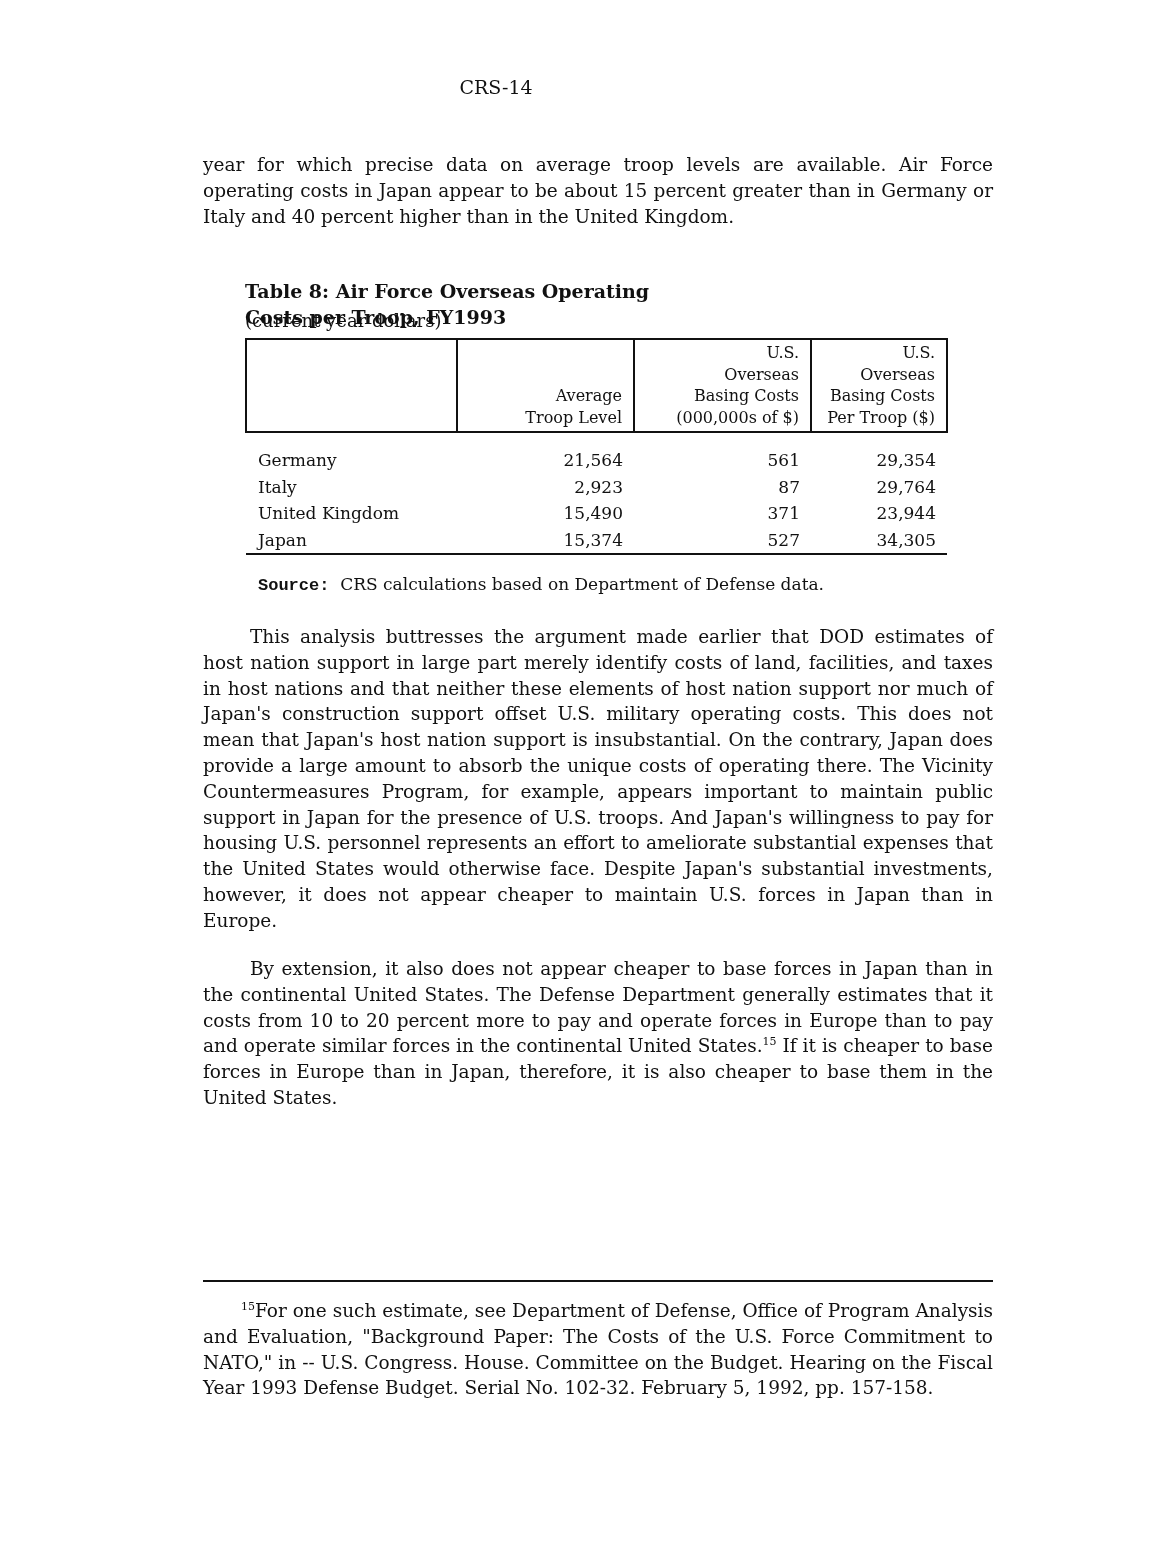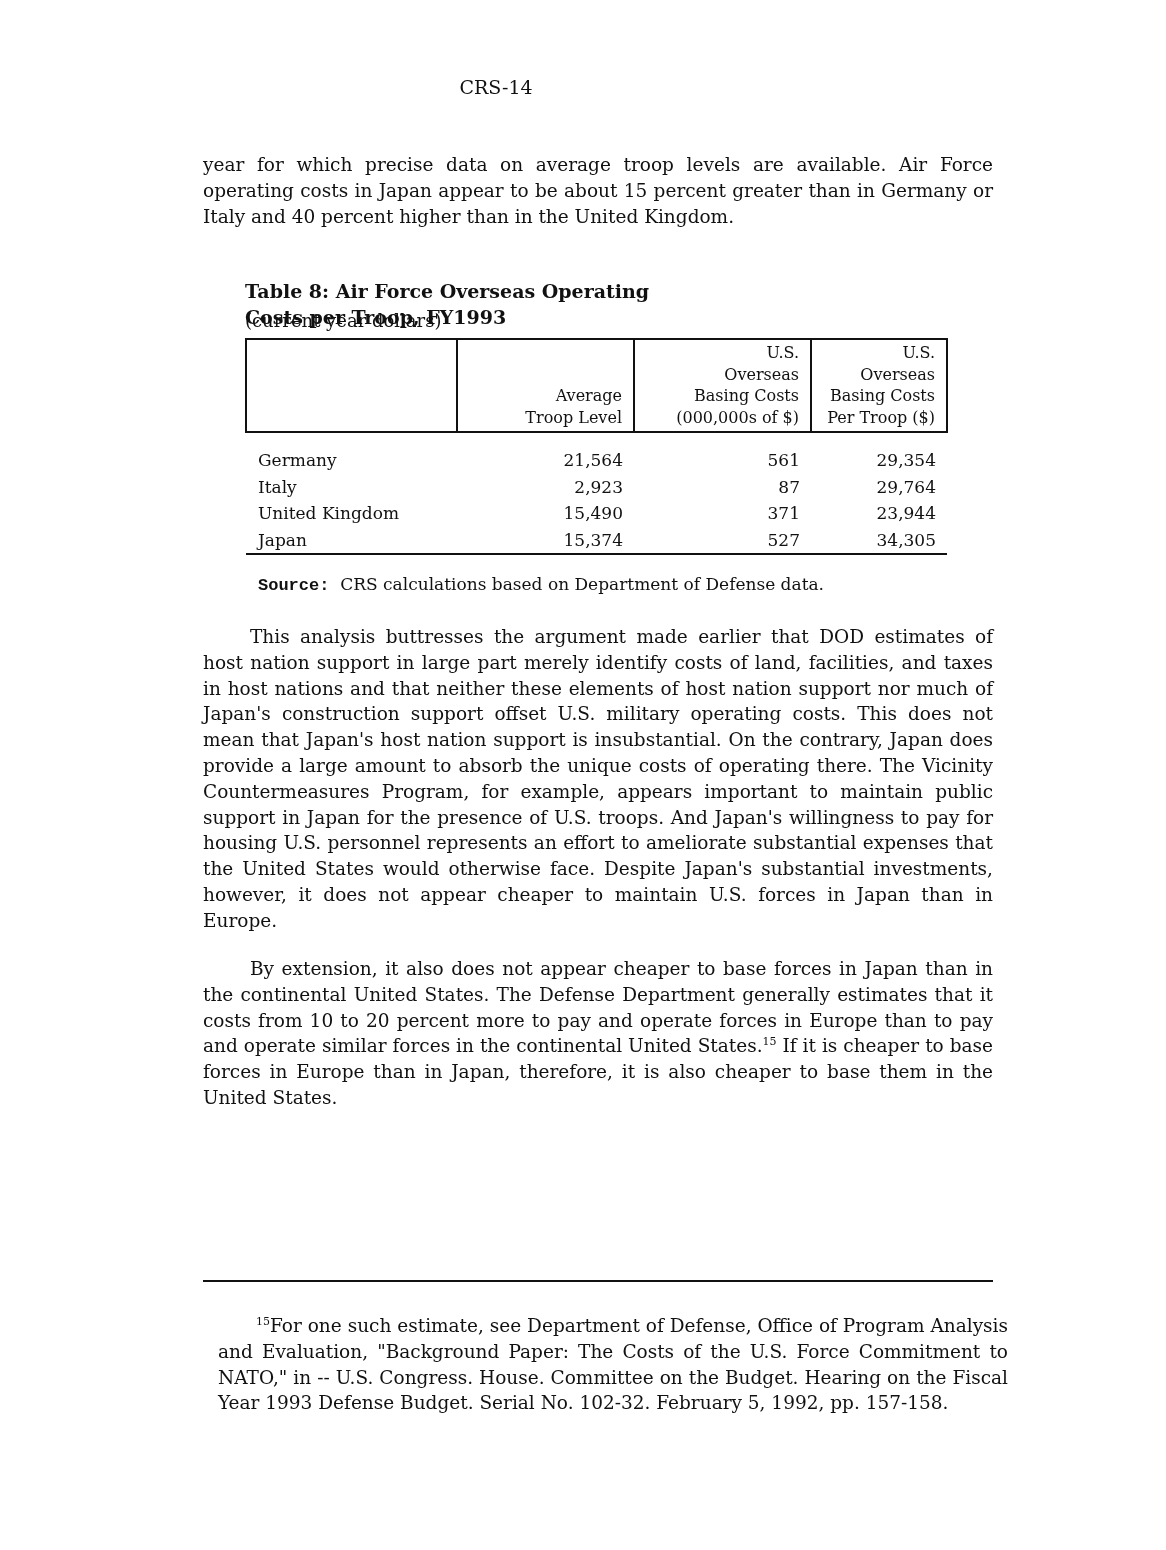--- a/index.html
+++ b/index.html
@@ -97,13 +97,13 @@
 </table>
 
 <div class="source"><b>Source:</b><span style="white-space:pre">  CRS calculations based on Department of Defense data.</span></div>
 
 <p class="para indent" id="p1" style="margin:0">This analysis buttresses the argument made earlier that DOD estimates of host nation support in large part merely identify costs of land, facilities, and taxes in host nations and that neither these elements of host nation support nor much of Japan's construction support offset U.S. military operating costs.  This does not mean that Japan's host nation support is insubstantial.  On the contrary, Japan does provide a large amount to absorb the unique costs of operating there. The Vicinity Countermeasures Program, for example, appears important to maintain public support in Japan for the presence of U.S. troops. And Japan's willingness to pay for housing U.S. personnel represents an effort to ameliorate substantial expenses that the United States would otherwise face. Despite Japan's substantial investments, however, it does not appear cheaper to maintain U.S. forces in Japan than in Europe.</p>
 
 <p class="para indent" id="p2" style="margin:0"><span>By extension, it also does not appear cheaper to base forces in Japan than in the continental United States.  The Defense Department generally estimates that it costs from 10 to 20 percent more to pay and operate forces in Europe than to pay and operate similar forces in the continental United States.</span><sup>15</sup><span>  If it is cheaper to base forces in Europe than in Japan, therefore, it is also cheaper to base them in the United States.</span></p>
 
 <div class="fn-rule"></div>
 
-<p class="footnote" style="margin:15px"><sup>15</sup><span>For one such estimate, see Department of Defense, Office of Program Analysis and Evaluation, "Background Paper:  The Costs of the U.S. Force Commitment to NATO," in -- U.S. Congress. House. Committee on the Budget. Hearing on the Fiscal Year 1993 Defense Budget.  Serial No. 102-32.  February 5, 1992, pp. 157-158.</span></p>
+<p class="footnote" style="margin:0"><sup>15</sup><span>For one such estimate, see Department of Defense, Office of Program Analysis and Evaluation, "Background Paper:  The Costs of the U.S. Force Commitment to NATO," in -- U.S. Congress. House. Committee on the Budget. Hearing on the Fiscal Year 1993 Defense Budget.  Serial No. 102-32.  February 5, 1992, pp. 157-158.</span></p>
 
 </body></html>

